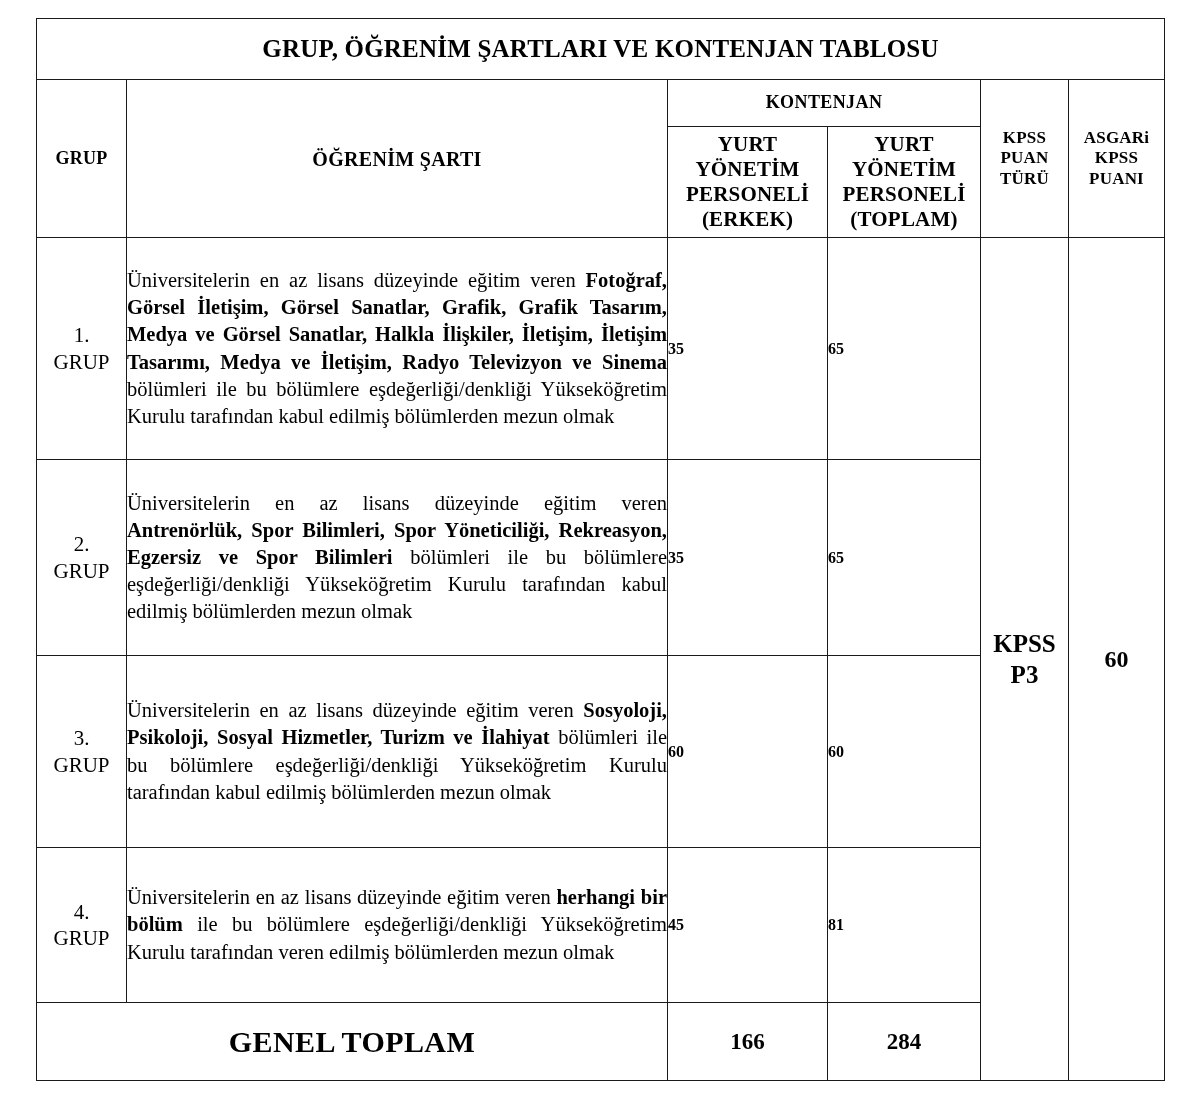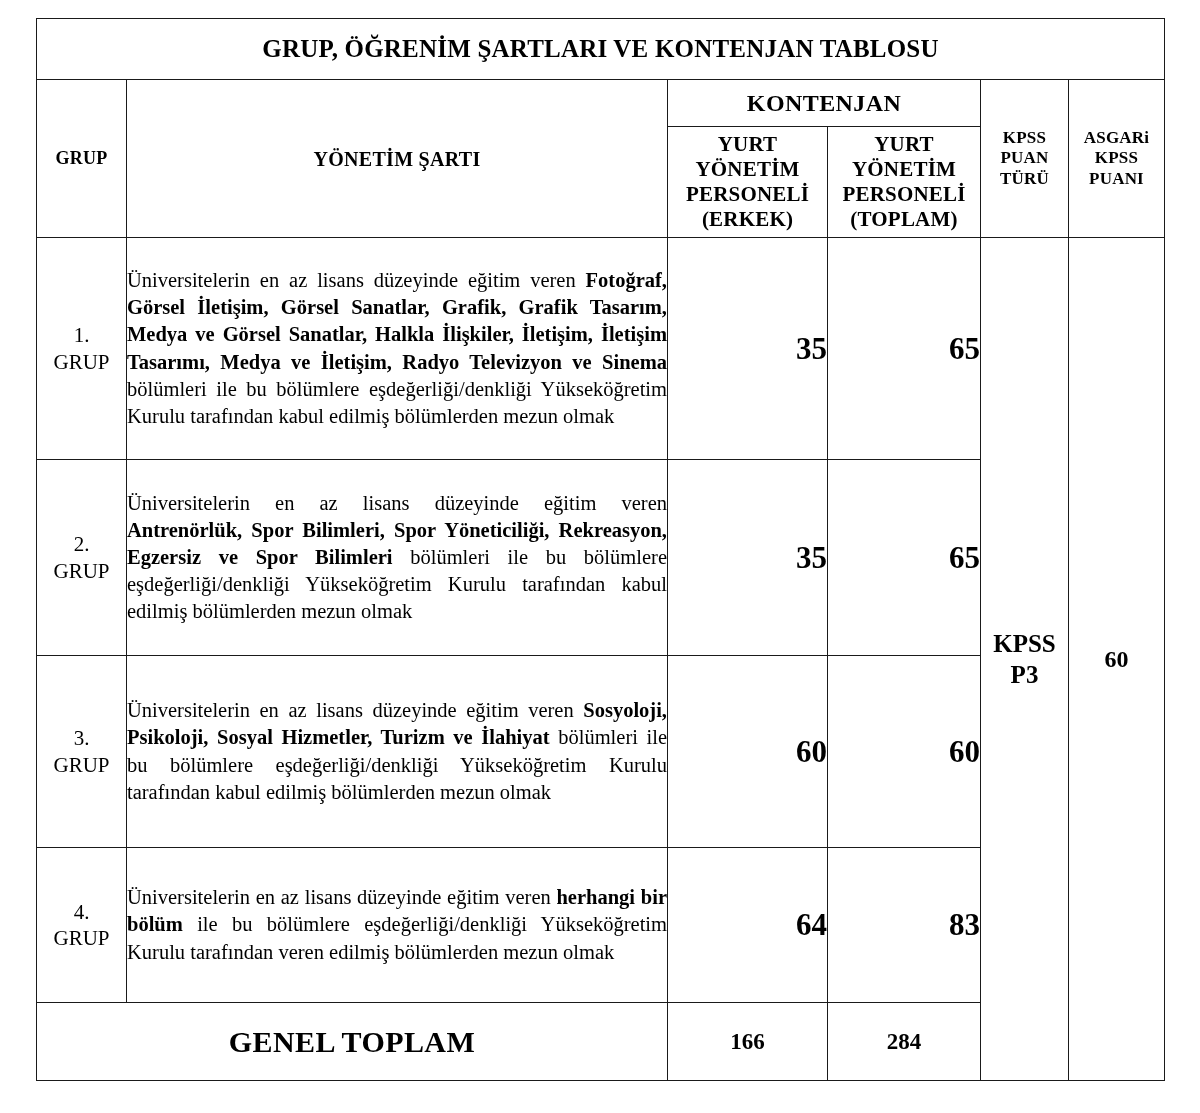--- a/index.html
+++ b/index.html
@@ -57,21 +57,21 @@
   }
   .hdr-grup {
     font-size: 18px;
     letter-spacing: 0.3px;
   }
   .hdr-ogrenim {
     font-size: 20px;
     letter-spacing: 0.3px;
   }
   .hdr-kontenjan {
-    font-size: 24px;
+    font-size: 18px;
     letter-spacing: 0.4px;
     height: 46px;
     padding: 4px;
   }
   .hdr-sub {
     font-size: 21px;
     letter-spacing: 0.2px;
     padding: 8px 4px 10px 4px;
     height: 110px;
   }
@@ -101,23 +101,23 @@
     text-align-last: left;
     padding: 12px 12px 12px 11px;
     hyphens: none;
     margin-left: 32px;
   }
   .sarti-cell b {
     font-weight: bold;
   }
 
   .num-cell {
-    text-align: right;
-    font-weight: bold;
-    font-size: 31px;
+    text-align: left;
+    font-weight: bold;
+    font-size: 16px;
   }
 
   .kpss-merged {
     text-align: center;
     font-weight: bold;
     font-size: 25px;
     line-height: 1.25;
   }
   .kpss-merged .ln { display: block; }
 
@@ -162,21 +162,21 @@
       <col style="width:96px">
     </colgroup>
 
     <tbody>
         <tr>
       <td class="title-cell" colspan="6">GRUP, ÖĞRENİM ŞARTLARI VE KONTENJAN TABLOSU</td>
     </tr>
 
     <tr>
       <td class="hdr hdr-grup" rowspan="2">GRUP</td>
-      <td class="hdr hdr-ogrenim" rowspan="2">YÖNETİM ŞARTI</td>
+      <td class="hdr hdr-ogrenim" rowspan="2">ÖĞRENİM ŞARTI</td>
       <td class="hdr hdr-kontenjan" colspan="2">KONTENJAN</td>
       <td class="hdr hdr-kpss" rowspan="2">
         <span class="ln">KPSS</span>
         <span class="ln">PUAN</span>
         <span class="ln">TÜRÜ</span>
       </td>
       <td class="hdr hdr-kpss" rowspan="2">
         <span class="ln">ASGARi</span>
         <span class="ln">KPSS</span>
         <span class="ln">PUANI</span>
@@ -240,22 +240,22 @@
     </tr>
 
     <tr class="row-g4">
       <td class="grup-cell">
         <span class="ln">4.</span>
         <span class="ln">GRUP</span>
       </td>
       <td class="sarti-cell">
         <span>Üniversitelerin en az lisans düzeyinde eğitim veren </span><b>herhangi bir bölüm</b><span> ile bu bölümlere eşdeğerliği/denkliği Yükseköğretim Kurulu tarafından veren edilmiş bölümlerden mezun olmak</span>
       </td>
-      <td class="num-cell">64</td>
-      <td class="num-cell">83</td>
+      <td class="num-cell">45</td>
+      <td class="num-cell">81</td>
     </tr>
 
     <tr class="row-total">
       <td class="toplam-cell" colspan="2">GENEL TOPLAM</td>
       <td class="toplam-num">166</td>
       <td class="toplam-num">284</td>
     </tr>
   </tbody>
     </table>
 </div>

